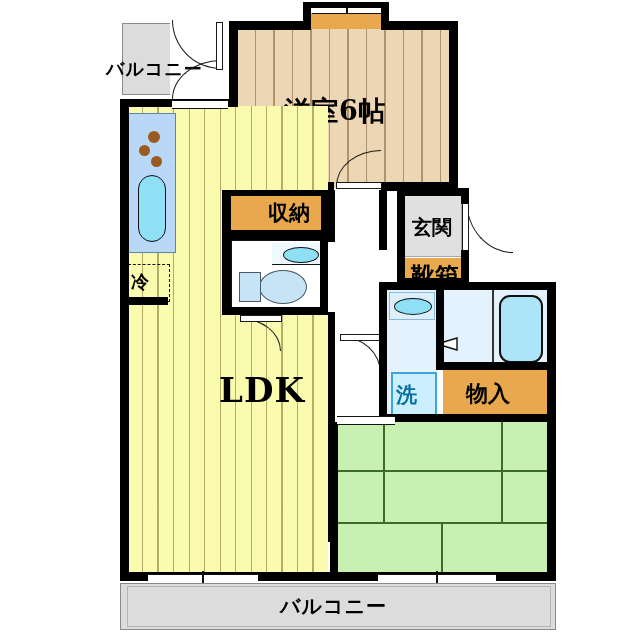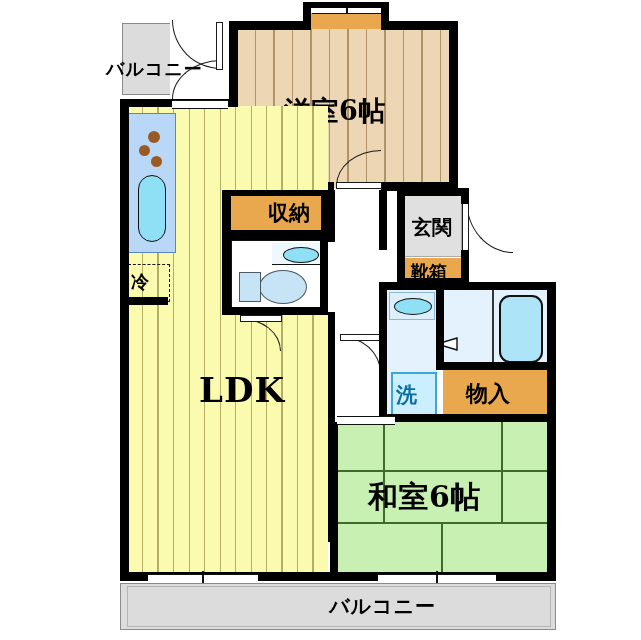--- a/index.html
+++ b/index.html
@@ -37,21 +37,21 @@
   .wall{background:#000;position:absolute;}
 
   
   .lbl{position:absolute;color:#000;white-space:nowrap;font-weight:700;
        font-family:"DejaVu Serif","Liberation Serif",serif;}
   .lbl-room{font-size:27px;letter-spacing:.5px;}
   .lbl-ldk{font-size:30px;letter-spacing:1px;}
   .lbl-mid{font-size:19px;}
   .lbl-sm{font-size:15px;}
   .lbl-bal{font-size:18px;letter-spacing:1px;}
-  .center{text-align:right;}
+  .center{text-align:left;margin-left:44px;}
 
   
   .arc{position:absolute;border:1.6px solid #1a1a1a;background:transparent;}
   .arc-bl{border-radius:0 0 0 100%;border-top:none;border-right:none;}
   .arc-tr{border-radius:0 100% 0 0;border-bottom:none;border-left:none;}
   .arc-tl{border-radius:100% 0 0 0;border-bottom:none;border-right:none;}
   .leaf{position:absolute;background:#fff;border:1.6px solid #1a1a1a;}
 
   
   .glaze{position:absolute;background:#fff;border-top:1.4px solid #111;border-bottom:1.4px solid #111;}
@@ -162,21 +162,21 @@
   <div class="wall" style="left:328px;top:312px;width:7px;height:230px;"></div>
   <div class="wall" style="left:379px;top:190px;width:8px;height:60px;"></div>
   <div class="wall" style="left:379px;top:282px;width:8px;height:248px;"></div>
 
   <div class="arc arc-tr" style="left:340px;top:336px;width:40px;height:36px;"></div>
   <div class="leaf" style="left:340px;top:334px;width:42px;height:5px;"></div>
 
   <div class="ab fill-entry" style="left:404px;top:195px;width:58px;height:62px;border:1.3px solid #aaa;"></div>
   <div class="lbl lbl-mid" style="left:412px;top:214px;font-size:20px;">玄関</div>
   <div class="ab orange" style="left:404px;top:258px;width:58px;height:24px;"></div>
-  <div class="lbl lbl-sm" style="left:411px;top:260px;font-size:18px;">靴箱</div>
+  <div class="lbl lbl-sm" style="left:411px;top:260px;font-size:24px;">靴箱</div>
 
   <div class="arc arc-bl" style="left:466px;top:200px;width:46px;height:52px;"></div>
   <div class="leaf" style="left:462px;top:202px;width:5px;height:50px;"></div>
   <div class="wall" style="left:397px;top:188px;width:72px;height:8px;"></div>
   <div class="wall" style="left:397px;top:188px;width:8px;height:96px;"></div>
   <div class="wall" style="left:461px;top:188px;width:8px;height:16px;"></div>
   <div class="wall" style="left:397px;top:278px;width:72px;height:8px;"></div>
   <div class="wall" style="left:461px;top:250px;width:8px;height:36px;"></div>
 
   <div class="ab fill-water" style="left:387px;top:290px;width:50px;height:130px;"></div>
@@ -203,21 +203,20 @@
   <div class="wall" style="left:436px;top:362px;width:112px;height:8px;"></div>
   <div class="wall" style="left:379px;top:290px;width:8px;height:132px;"></div>
 
   <div class="ab fill-tatami" style="left:337px;top:422px;width:210px;height:150px;"></div>
 
   <div class="tatami-line" style="left:337px;top:470px;width:210px;height:1.6px;"></div>
   <div class="tatami-line" style="left:337px;top:522px;width:210px;height:1.6px;"></div>
   <div class="tatami-line" style="left:383px;top:422px;width:1.6px;height:100px;"></div>
   <div class="tatami-line" style="left:501px;top:422px;width:1.6px;height:100px;"></div>
   <div class="tatami-line" style="left:441px;top:522px;width:1.6px;height:50px;"></div>
-  <div class="lbl lbl-room" style="left:368px;top:477px;font-size:30px;">和室6帖</div>
 
   <div class="wall" style="left:547px;top:414px;width:9px;height:166px;"></div>
   <div class="wall" style="left:330px;top:572px;width:226px;height:9px;"></div>
   <div class="wall" style="left:330px;top:422px;width:8px;height:158px;"></div>
 
   <div class="glaze" style="left:337px;top:416px;width:58px;height:7px;"></div>
 
   <div class="glaze" style="left:148px;top:574px;width:110px;height:8px;"></div>
   <div class="glaze-mid" style="left:202px;top:571px;width:1.6px;height:13px;"></div>
   <div class="glaze" style="left:378px;top:574px;width:118px;height:8px;"></div>

